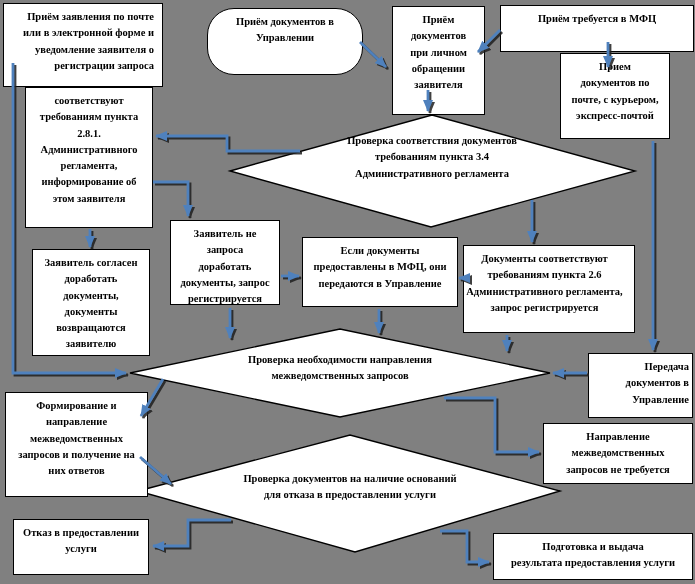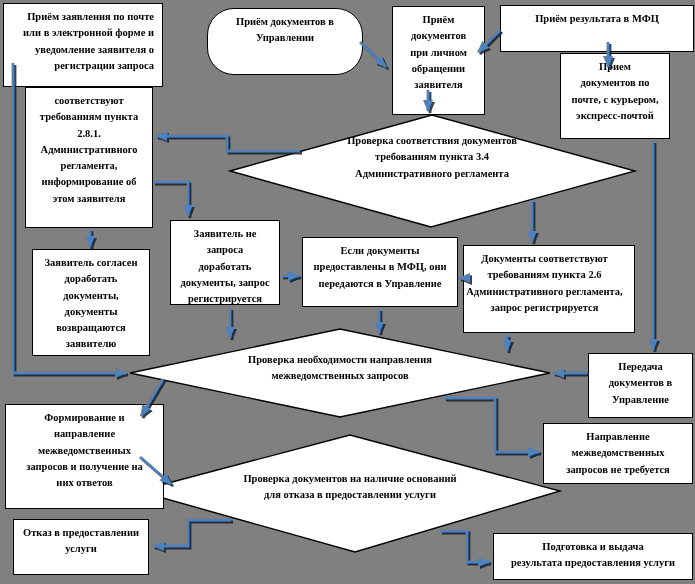--- a/index.html
+++ b/index.html
@@ -65,21 +65,21 @@
 
   <div class="node" style="left:207px;top:8px;width:156px;height:67px;border-radius:27px;">Приём документов в
 Управлении</div>
 
   <div class="node" style="left:392px;top:6px;width:93px;height:109px;">Приём
 документов
 при личном
 обращении
 заявителя</div>
 
-  <div class="node" style="left:500px;top:5px;width:194px;height:47px;">Приём результата в МФЦ</div>
+  <div class="node" style="left:500px;top:5px;width:194px;height:47px;">Приём требуется в МФЦ</div>
 
   <div class="node" style="left:560px;top:53px;width:110px;height:86px;">Прием
 документов по
 почте, с курьером,
 экспресс-почтой</div>
 
   <div class="node" style="left:170px;top:220px;width:110px;height:85px;">Заявитель не
 запроса
 доработать
 документы, запрос
@@ -94,29 +94,29 @@
 Административного регламента,
 запрос регистрируется</div>
 
   <div class="node" style="left:32px;top:249px;width:118px;height:107px;">Заявитель согласен
 доработать
 документы,
 документы
 возвращаются
 заявителю</div>
 
-  <div class="node" style="left:588px;top:353px;width:105px;height:65px;">Передача
+  <div class="node" style="left:588px;top:353px;width:105px;height:65px;text-align:right;">Передача
 документов в
 Управление</div>
 
   <div class="node" style="left:543px;top:423px;width:150px;height:61px;">Направление
 межведомственных
 запросов не требуется</div>
 
-  <div class="node" style="left:5px;top:392px;width:159px;height:105px;margin-top:12px;">Формирование и
+  <div class="node" style="left:5px;top:392px;width:143px;height:105px;">Формирование и
 направление
 межведомственных
 запросов и получение на
 них ответов</div>
 
   <div class="node" style="left:13px;top:519px;width:136px;height:56px;">Отказ в предоставлении
 услуги</div>
 
   <div class="node" style="left:493px;top:533px;width:200px;height:47px;">Подготовка и выдача
 результата предоставления услуги</div>

